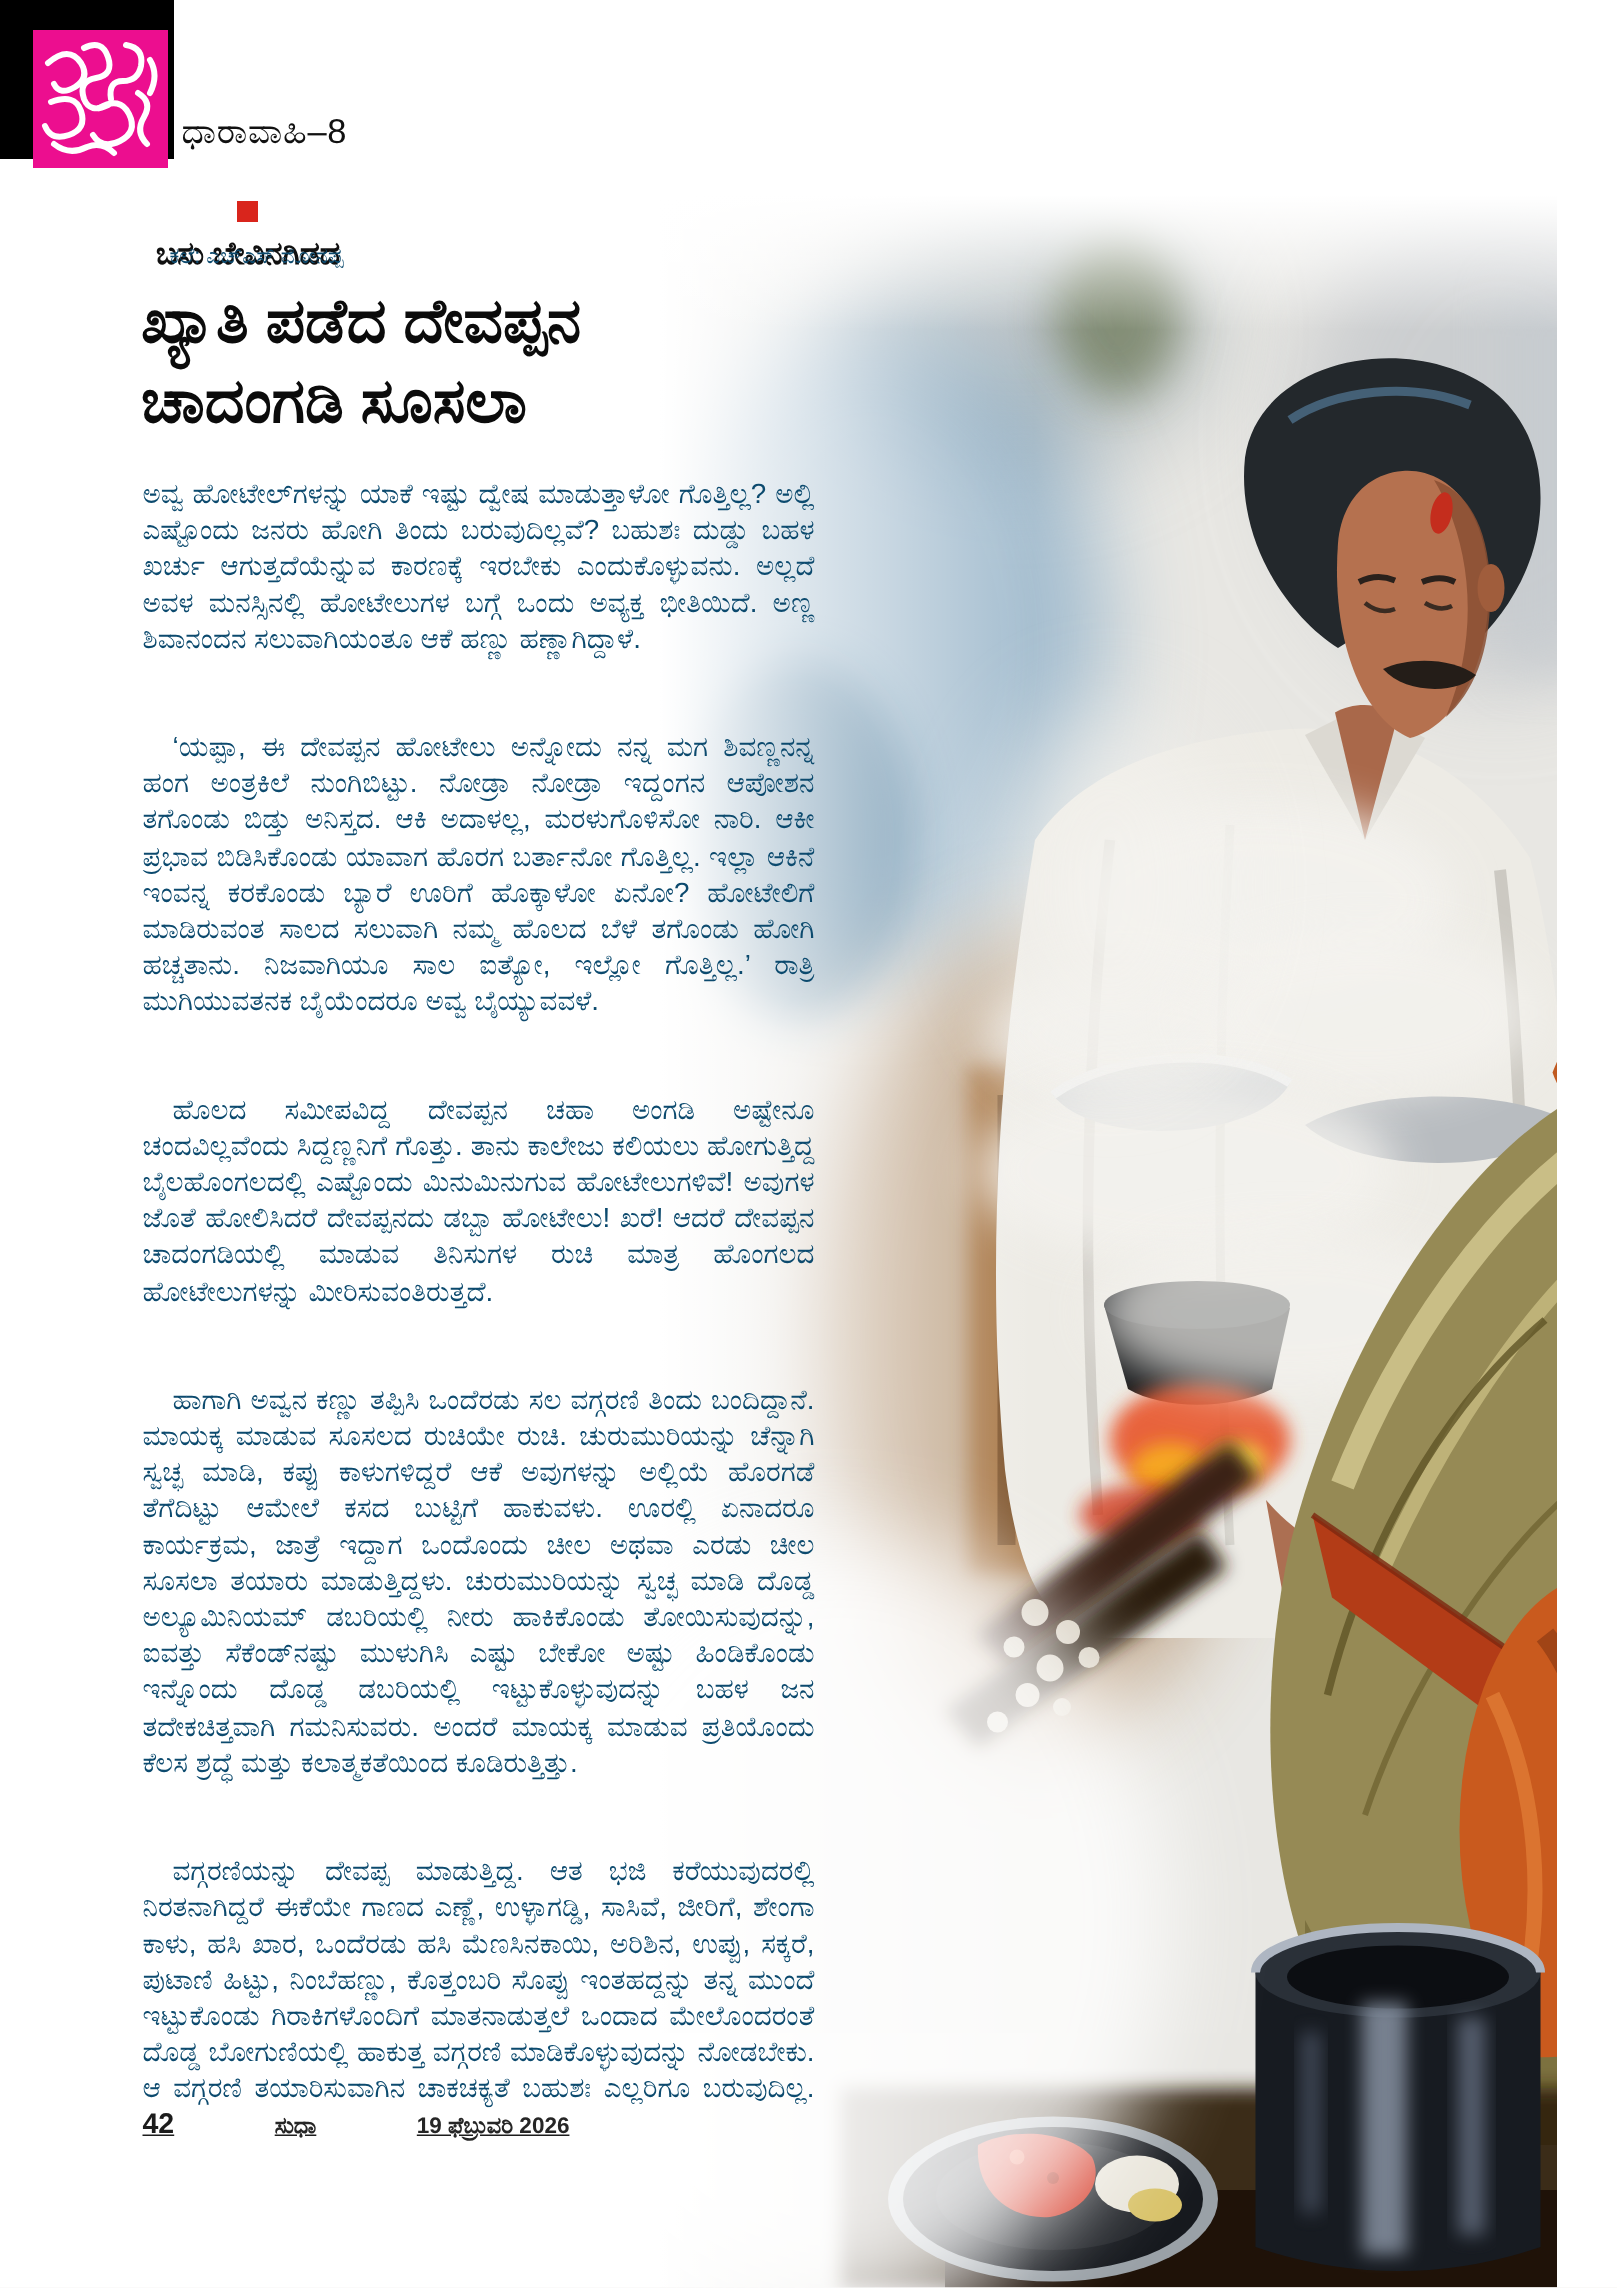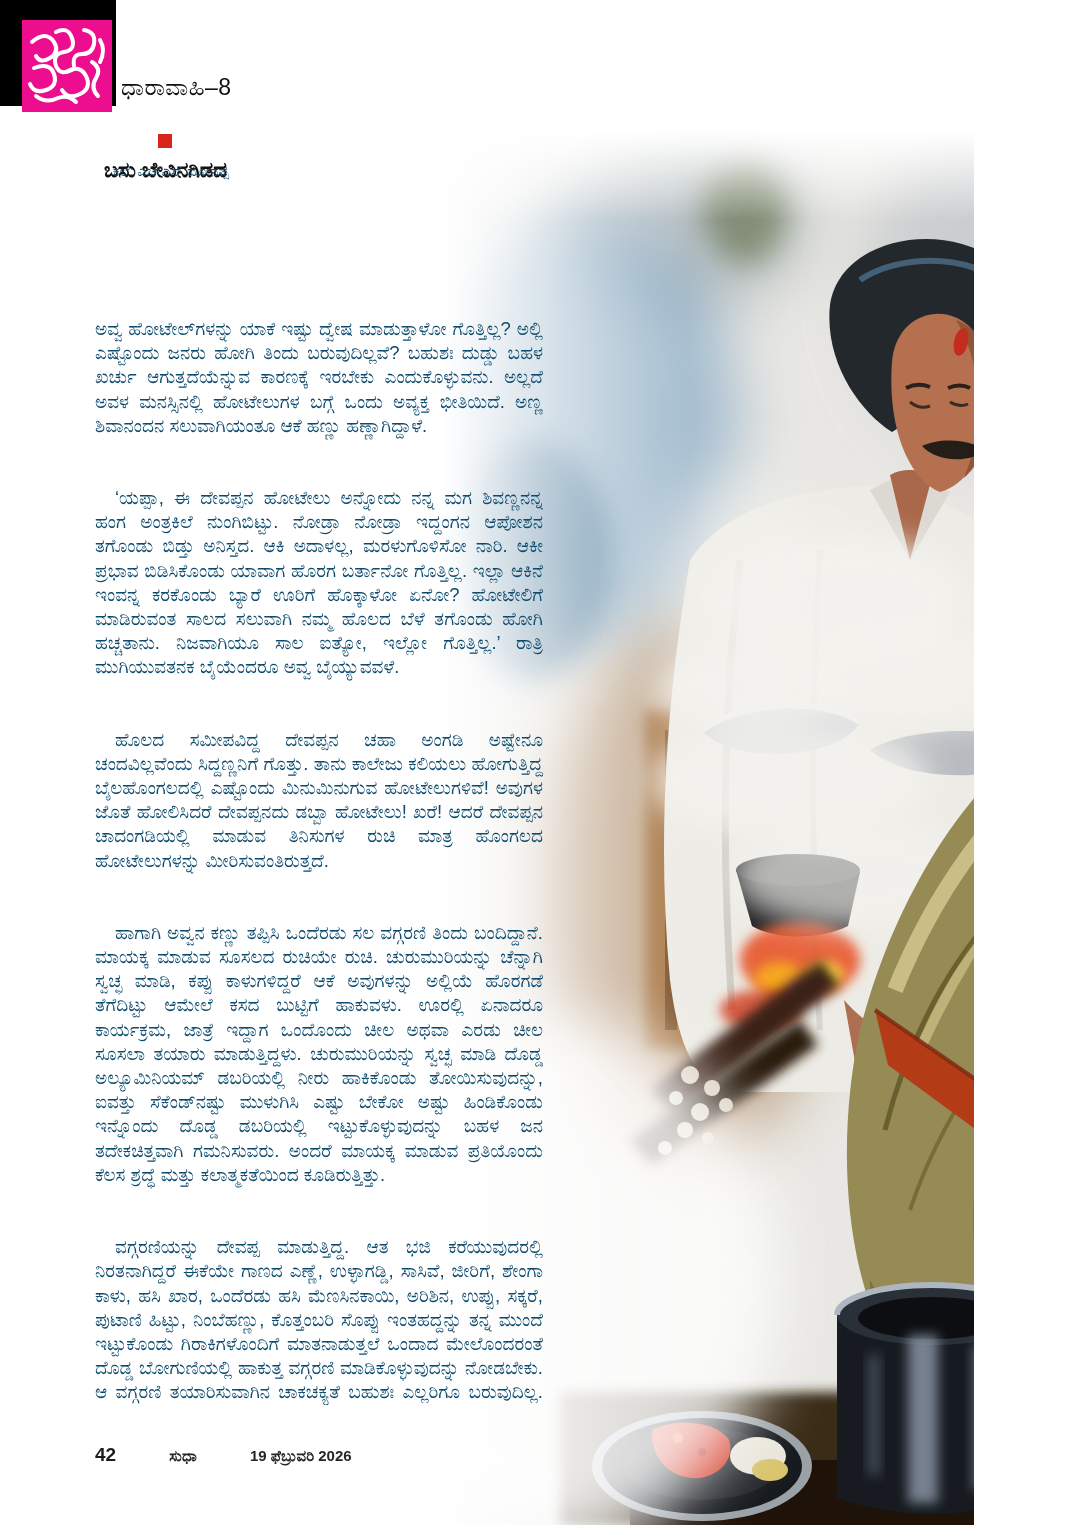--- a/index.html
+++ b/index.html
@@ -1,20 +1,19 @@
 <!DOCTYPE html>
 <html><head>
 <meta charset="utf-8">
 <style>
   html,body{margin:0;padding:0;background:#ffffff;}
   .page{
-    position:relative;width:962px;height:1525px;overflow:hidden;
+    position:relative;width:1038px;height:1525px;overflow:hidden;
     background:#ffffff;
     font-family:"Liberation Sans","DejaVu Sans",sans-serif;
-    padding-left:12px;
   }
   
   .illustration{position:absolute;left:440px;top:130px;width:638px;height:1395px;z-index:0;}
   
   .logo-black{position:absolute;left:0;top:0;width:116px;height:106px;background:#000;z-index:2;}
   .logo{position:absolute;left:22px;top:20px;width:90px;height:92px;z-index:3;}
   
   .serial{position:absolute;left:121px;top:74px;font-size:23px;color:#111;z-index:2;letter-spacing:.5px;}
   .byline{position:absolute;left:104px;top:134px;z-index:2;display:flex;align-items:center;gap:10px;flex-direction:column;}
   .bullet{width:14px;height:14px;background:#d9251c;display:inline-block;}
@@ -25,21 +24,21 @@
   
   .banner{position:absolute;left:508px;top:122px;width:440px;height:188px;z-index:2;}
   .banner svg{display:block;width:100%;height:100%;}
   .banner text{font-family:"Liberation Sans","DejaVu Sans",sans-serif;font-weight:bold;}
   
   .body-text{position:absolute;left:95px;top:317px;width:448px;height:1088px;overflow:hidden;
     z-index:2;text-align:justify;color:#0c4a6e;font-size:18.5px;line-height:24.2px;}
   .body-text p{margin:0;}
   .body-text p + p{text-indent:20px;margin-top:48px;}
   
-  .footer{position:absolute;left:95px;top:1444px;z-index:2;display:flex;align-items:baseline;gap:9px;color:#1c1c1c;}
+  .footer{position:absolute;left:95px;top:1406px;z-index:2;display:flex;align-items:baseline;gap:23px;color:#1c1c1c;text-decoration:underline;}
   .pagenum{font-size:19px;font-weight:bold;}
   .mag,.date{font-size:15px;font-weight:bold;color:#262626;margin-left:44px;}
 </style>
 </head>
 <body>
 
 <div class="page">
 
   <svg class="illustration" viewBox="0 0 638 1395" preserveAspectRatio="none" aria-hidden="true">
     <defs>
@@ -208,20 +207,24 @@
   </svg>
 
   <div class="serial">ಧಾರಾವಾಹಿ–8</div>
 
   <div class="byline">
     <span class="bullet"></span>
     <span class="author">ಬಸು ಬೇವಿನಗಿಡದ</span>
   </div>
   <div class="artist">ಕಲೆ: ಎಚ್‌ಎಸ್ ಮೋನಪ್ಪ</div>
 
+  <h1 class="title">
+    <span>ಖ್ಯಾತಿ ಪಡೆದ ದೇವಪ್ಪನ</span><br>
+    <span>ಚಾದಂಗಡಿ ಸೂಸಲಾ</span>
+  </h1>
 
 
   <div class="body-text">
     <p>ಅವ್ವ ಹೋಟೇಲ್‌ಗಳನ್ನು ಯಾಕೆ ಇಷ್ಟು ದ್ವೇಷ ಮಾಡುತ್ತಾಳೋ ಗೊತ್ತಿಲ್ಲ? ಅಲ್ಲಿ ಎಷ್ಟೊಂದು ಜನರು ಹೋಗಿ ತಿಂದು ಬರುವುದಿಲ್ಲವೆ? ಬಹುಶಃ ದುಡ್ಡು ಬಹಳ ಖರ್ಚು ಆಗುತ್ತದೆಯೆನ್ನುವ ಕಾರಣಕ್ಕೆ ಇರಬೇಕು ಎಂದುಕೊಳ್ಳುವನು. ಅಲ್ಲದೆ ಅವಳ ಮನಸ್ಸಿನಲ್ಲಿ ಹೋಟೇಲುಗಳ ಬಗ್ಗೆ ಒಂದು ಅವ್ಯಕ್ತ ಭೀತಿಯಿದೆ. ಅಣ್ಣ ಶಿವಾನಂದನ ಸಲುವಾಗಿಯಂತೂ ಆಕೆ ಹಣ್ಣು ಹಣ್ಣಾಗಿದ್ದಾಳೆ.</p>
     <p>‘ಯಪ್ಪಾ, ಈ ದೇವಪ್ಪನ ಹೋಟೇಲು ಅನ್ನೋದು ನನ್ನ ಮಗ ಶಿವಣ್ಣನನ್ನ ಹಂಗ ಅಂತ್ರಕಿಲೆ ನುಂಗಿಬಿಟ್ಟು. ನೋಡ್ರಾ ನೋಡ್ರಾ ಇದ್ದಂಗನ ಆಪೋಶನ ತಗೊಂಡು ಬಿಡ್ತು ಅನಿಸ್ತದ. ಆಕಿ ಅದಾಳಲ್ಲ, ಮರಳುಗೊಳಿಸೋ ನಾರಿ. ಆಕೀ ಪ್ರಭಾವ ಬಿಡಿಸಿಕೊಂಡು ಯಾವಾಗ ಹೊರಗ ಬರ್ತಾನೋ ಗೊತ್ತಿಲ್ಲ. ಇಲ್ಲಾ ಆಕಿನೆ ಇಂವನ್ನ ಕರಕೊಂಡು ಬ್ಯಾರೆ ಊರಿಗೆ ಹೊಕ್ಕಾಳೋ ಏನೋ? ಹೋಟೇಲಿಗೆ ಮಾಡಿರುವಂತ ಸಾಲದ ಸಲುವಾಗಿ ನಮ್ಮ ಹೊಲದ ಬೆಳೆ ತಗೊಂಡು ಹೋಗಿ ಹಚ್ಚತಾನು. ನಿಜವಾಗಿಯೂ ಸಾಲ ಐತ್ಯೋ, ಇಲ್ಲೋ ಗೊತ್ತಿಲ್ಲ.’ ರಾತ್ರಿ ಮುಗಿಯುವತನಕ ಬೈಯೆಂದರೂ ಅವ್ವ ಬೈಯ್ಯುವವಳೆ.</p>
     <p>ಹೊಲದ ಸಮೀಪವಿದ್ದ ದೇವಪ್ಪನ ಚಹಾ ಅಂಗಡಿ ಅಷ್ಟೇನೂ ಚಂದವಿಲ್ಲವೆಂದು ಸಿದ್ದಣ್ಣನಿಗೆ ಗೊತ್ತು. ತಾನು ಕಾಲೇಜು ಕಲಿಯಲು ಹೋಗುತ್ತಿದ್ದ ಬೈಲಹೊಂಗಲದಲ್ಲಿ ಎಷ್ಟೊಂದು ಮಿನುಮಿನುಗುವ ಹೋಟೇಲುಗಳಿವೆ! ಅವುಗಳ ಜೊತೆ ಹೋಲಿಸಿದರೆ ದೇವಪ್ಪನದು ಡಬ್ಬಾ ಹೋಟೇಲು! ಖರೆ! ಆದರೆ ದೇವಪ್ಪನ ಚಾದಂಗಡಿಯಲ್ಲಿ ಮಾಡುವ ತಿನಿಸುಗಳ ರುಚಿ ಮಾತ್ರ ಹೊಂಗಲದ ಹೋಟೇಲುಗಳನ್ನು ಮೀರಿಸುವಂತಿರುತ್ತದೆ.</p>
     <p>ಹಾಗಾಗಿ ಅವ್ವನ ಕಣ್ಣು ತಪ್ಪಿಸಿ ಒಂದೆರಡು ಸಲ ವಗ್ಗರಣಿ ತಿಂದು ಬಂದಿದ್ದಾನೆ. ಮಾಯಕ್ಕ ಮಾಡುವ ಸೂಸಲದ ರುಚಿಯೇ ರುಚಿ. ಚುರುಮುರಿಯನ್ನು ಚೆನ್ನಾಗಿ ಸ್ವಚ್ಛ ಮಾಡಿ, ಕಪ್ಪು ಕಾಳುಗಳಿದ್ದರೆ ಆಕೆ ಅವುಗಳನ್ನು ಅಲ್ಲಿಯೆ ಹೊರಗಡೆ ತೆಗೆದಿಟ್ಟು ಆಮೇಲೆ ಕಸದ ಬುಟ್ಟಿಗೆ ಹಾಕುವಳು. ಊರಲ್ಲಿ ಏನಾದರೂ ಕಾರ್ಯಕ್ರಮ, ಜಾತ್ರೆ ಇದ್ದಾಗ ಒಂದೊಂದು ಚೀಲ ಅಥವಾ ಎರಡು ಚೀಲ ಸೂಸಲಾ ತಯಾರು ಮಾಡುತ್ತಿದ್ದಳು. ಚುರುಮುರಿಯನ್ನು ಸ್ವಚ್ಛ ಮಾಡಿ ದೊಡ್ಡ ಅಲ್ಯೂಮಿನಿಯಮ್ ಡಬರಿಯಲ್ಲಿ ನೀರು ಹಾಕಿಕೊಂಡು ತೋಯಿಸುವುದನ್ನು, ಐವತ್ತು ಸೆಕೆಂಡ್‌ನಷ್ಟು ಮುಳುಗಿಸಿ ಎಷ್ಟು ಬೇಕೋ ಅಷ್ಟು ಹಿಂಡಿಕೊಂಡು ಇನ್ನೊಂದು ದೊಡ್ಡ ಡಬರಿಯಲ್ಲಿ ಇಟ್ಟುಕೊಳ್ಳುವುದನ್ನು ಬಹಳ ಜನ ತದೇಕಚಿತ್ತವಾಗಿ ಗಮನಿಸುವರು. ಅಂದರೆ ಮಾಯಕ್ಕ ಮಾಡುವ ಪ್ರತಿಯೊಂದು ಕೆಲಸ ಶ್ರದ್ಧೆ ಮತ್ತು ಕಲಾತ್ಮಕತೆಯಿಂದ ಕೂಡಿರುತ್ತಿತ್ತು.</p>
     <p>ವಗ್ಗರಣಿಯನ್ನು ದೇವಪ್ಪ ಮಾಡುತ್ತಿದ್ದ. ಆತ ಭಜಿ ಕರೆಯುವುದರಲ್ಲಿ ನಿರತನಾಗಿದ್ದರೆ ಈಕೆಯೇ ಗಾಣದ ಎಣ್ಣೆ, ಉಳ್ಳಾಗಡ್ಡಿ, ಸಾಸಿವೆ, ಜೀರಿಗೆ, ಶೇಂಗಾ ಕಾಳು, ಹಸಿ ಖಾರ, ಒಂದೆರಡು ಹಸಿ ಮೆಣಸಿನಕಾಯಿ, ಅರಿಶಿನ, ಉಪ್ಪು, ಸಕ್ಕರೆ, ಪುಟಾಣಿ ಹಿಟ್ಟು, ನಿಂಬೆಹಣ್ಣು, ಕೊತ್ತಂಬರಿ ಸೊಪ್ಪು ಇಂತಹದ್ದನ್ನು ತನ್ನ ಮುಂದೆ ಇಟ್ಟುಕೊಂಡು ಗಿರಾಕಿಗಳೊಂದಿಗೆ ಮಾತನಾಡುತ್ತಲೆ ಒಂದಾದ ಮೇಲೊಂದರಂತೆ ದೊಡ್ಡ ಬೋಗುಣಿಯಲ್ಲಿ ಹಾಕುತ್ತ ವಗ್ಗರಣಿ ಮಾಡಿಕೊಳ್ಳುವುದನ್ನು ನೋಡಬೇಕು. ಆ ವಗ್ಗರಣಿ ತಯಾರಿಸುವಾಗಿನ ಚಾಕಚಕ್ಯತೆ ಬಹುಶಃ ಎಲ್ಲರಿಗೂ ಬರುವುದಿಲ್ಲ. ವಗ್ಗರಣಿಯನ್ನು ದೇವಪ್ಪ ಮಾಡಿದ್ದರೆ ಆವತ್ತಿನ ರುಚಿ ಬೇರೆ, ಮಾಯಕ್ಕ ಮಾಡಿದ್ದರೆ ಅದರ ರುಚಿ ಬೇರೆ. ಕಡಲೆಹಿಟ್ಟು ಹಾಗೂ ನಿಂಬೆಹಣ್ಣಿನ ರಸವನ್ನು ಇಬ್ಬರೂ ಕಲಿಸಿಕೊಳ್ಳುತ್ತಿದ್ದುದು ಖರೆ ಆಗಿದ್ದರೂ ಅವನ ರುಚಿ ಒಂದು ರೀತಿ, ಅವಳ ರುಚಿ ಒಂದು ರೀತಿ. ದೇವಣ್ಣ ಮಾಡಿರುವ ಸೂಸಲ ತುಸು ಬಿರುಸಾಗಿರುವುದು, ಮಾಯಕ್ಕ ಮಾಡಿರುವ ಸೂಸಲಾ ಕೋಮಲವೆಂದರೆ ತುಂಬ ಕೋಮಲವಾಗಿರುವುದು! ಮಾಯಕ್ಕ ಮುಟ್ಟಿದ ಚುರುಮುರಿಗೆ ವಿಶೇಷ ರುಚಿ ಬರುತ್ತದೆ. ಅವುಗಳ ಕೈಯಲ್ಲಿ ಹಿಂಡಿಕೊಂಡು ಬರುವಾಗ ಅವಳ</p>
   </div>
 

